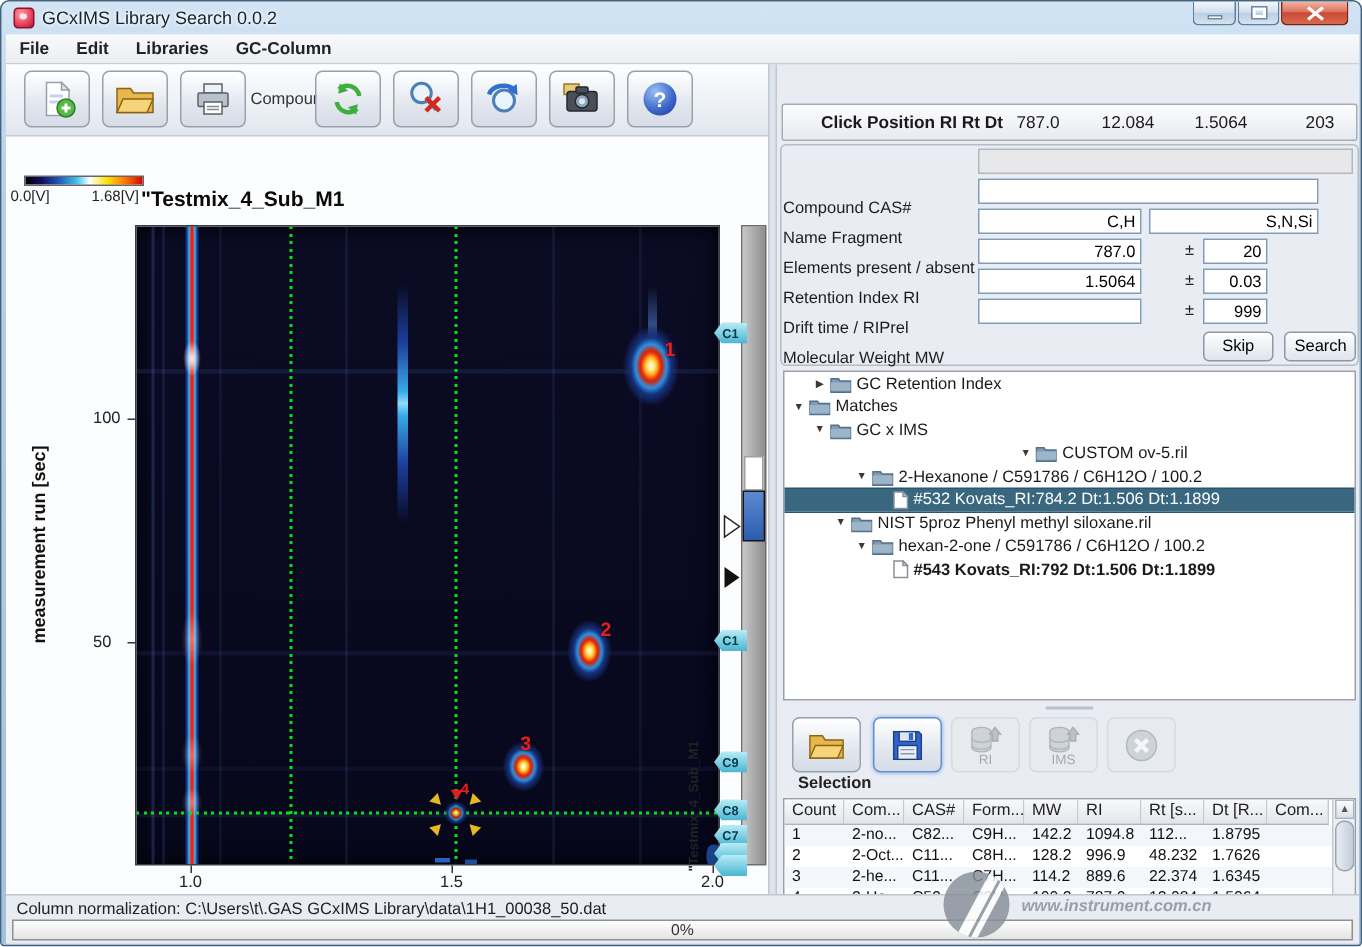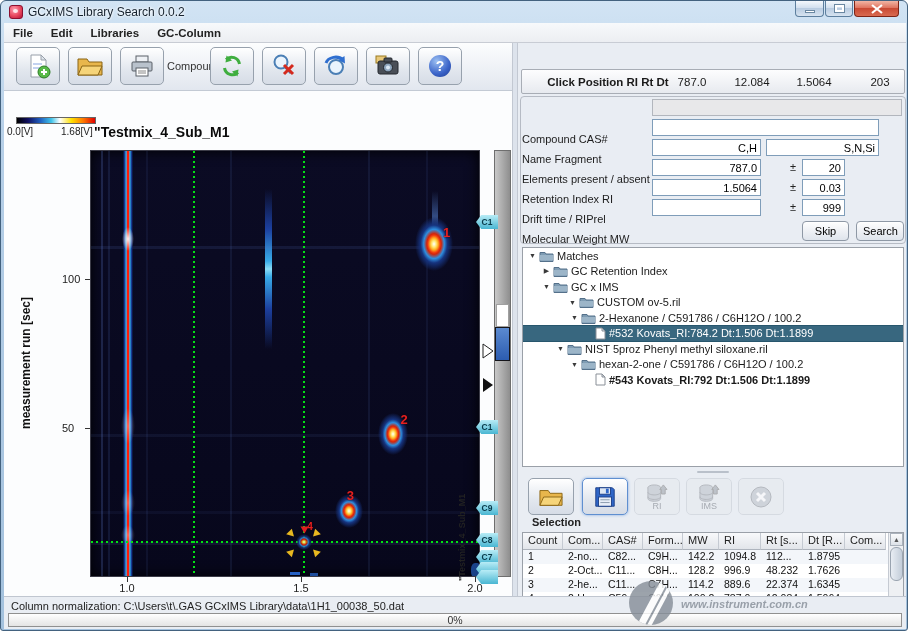--- a/index.html
+++ b/index.html
@@ -358,51 +358,51 @@
       <span class="pm" style="left:272px;top:138px">±</span>
       <input class="fin num" style="left: 284px; top: 136px; width: 43px;" value="0.03">
       <div class="frow-label" style="left:4px;top:158px">Molecular Weight MW</div>
       <input class="fin num" style="left: 134px; top: 156px; width: 109px;" value="">
       <span class="pm" style="left:272px;top:158px">±</span>
       <input class="fin num" style="left: 284px; top: 156px; width: 43px;" value="999">
       <button class="btn" style="left:284px;top:178px;width:47px">Skip</button>
       <button class="btn" style="left:338px;top:178px;width:48px">Search</button>
 
       <div class="tree" id="tree">
+          <div class="tree-row" style="padding-left: 18px;">
+            <span class="exp">▶</span>
+            <span class="ticon">
+              <svg width="15" height="12" viewBox="0 0 15 12">
+                <path d="M1 2.5h5l1 1.5H14v7.5H1z" fill="#7f9cb3" stroke="#54708a"></path>
+                <path d="M1 5h13v5.5H1z" fill="#9cb5c8"></path>
+              </svg>
+            </span>
+            <span class="tlabel">GC Retention Index</span>
+          </div>
           <div class="tree-row" style="padding-left: 4px;">
             <span class="exp">▼</span>
             <span class="ticon">
               <svg width="15" height="12" viewBox="0 0 15 12">
                 <path d="M1 2.5h5l1 1.5H14v7.5H1z" fill="#7f9cb3" stroke="#54708a"></path>
                 <path d="M1 5h13v5.5H1z" fill="#9cb5c8"></path>
               </svg>
             </span>
             <span class="tlabel">Matches</span>
           </div>
           <div class="tree-row" style="padding-left: 18px;">
-            <span class="exp">▶</span>
-            <span class="ticon">
-              <svg width="15" height="12" viewBox="0 0 15 12">
-                <path d="M1 2.5h5l1 1.5H14v7.5H1z" fill="#7f9cb3" stroke="#54708a"></path>
-                <path d="M1 5h13v5.5H1z" fill="#9cb5c8"></path>
-              </svg>
-            </span>
-            <span class="tlabel">GC Retention Index</span>
-          </div>
-          <div class="tree-row" style="padding-left: 18px;">
             <span class="exp">▼</span>
             <span class="ticon">
               <svg width="15" height="12" viewBox="0 0 15 12">
                 <path d="M1 2.5h5l1 1.5H14v7.5H1z" fill="#7f9cb3" stroke="#54708a"></path>
                 <path d="M1 5h13v5.5H1z" fill="#9cb5c8"></path>
               </svg>
             </span>
             <span class="tlabel">GC x IMS</span>
           </div>
-          <div class="tree-row" style="padding-left: 44px;">
+          <div class="tree-row" style="padding-left: 44px; justify-content: center;">
             <span class="exp">▼</span>
             <span class="ticon">
               <svg width="15" height="12" viewBox="0 0 15 12">
                 <path d="M1 2.5h5l1 1.5H14v7.5H1z" fill="#7f9cb3" stroke="#54708a"></path>
                 <path d="M1 5h13v5.5H1z" fill="#9cb5c8"></path>
               </svg>
             </span>
             <span class="tlabel">CUSTOM ov-5.ril</span>
           </div>
           <div class="tree-row" style="padding-left: 46px;">

